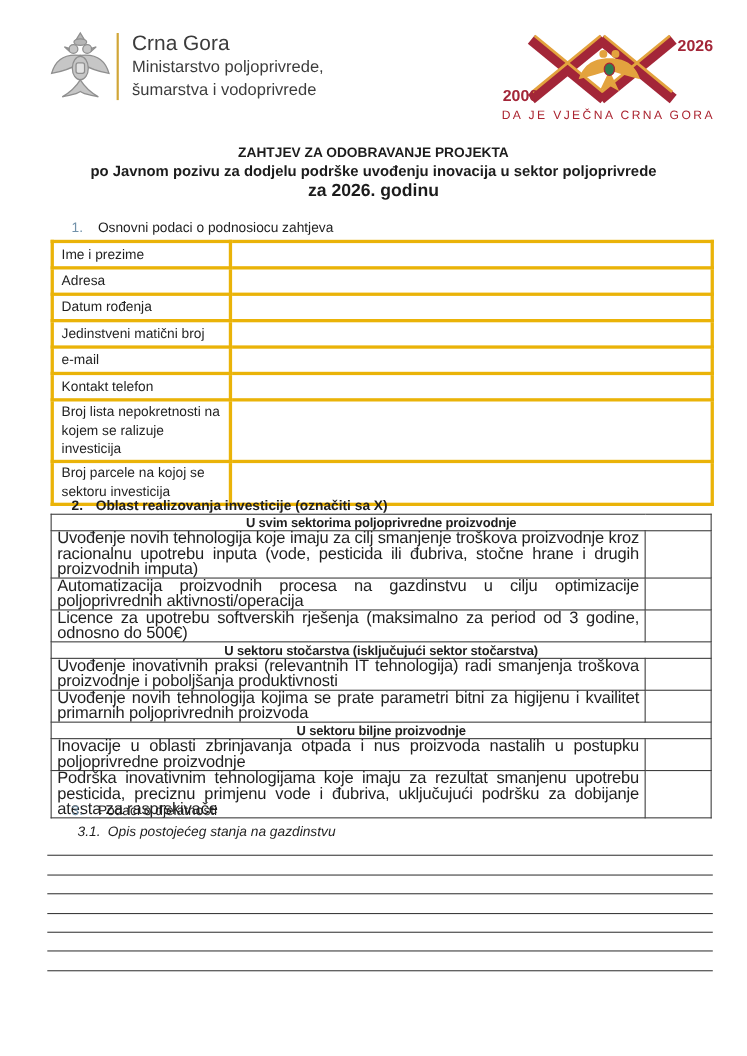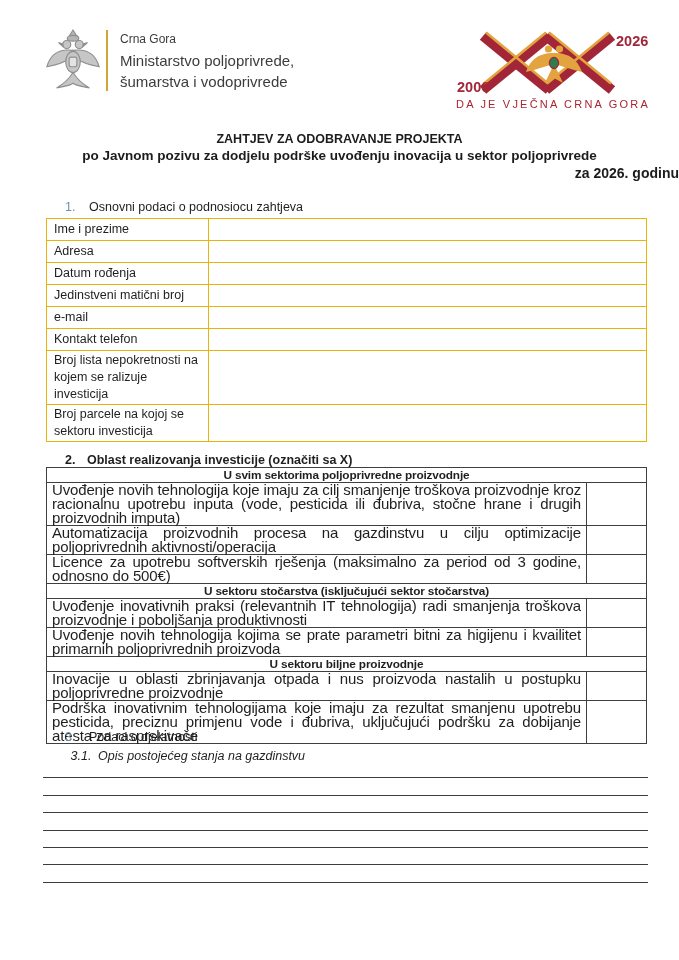--- a/index.html
+++ b/index.html
@@ -4,38 +4,38 @@
 <style>
   html,body{margin:0;padding:0;background:#ffffff;}
   .page{
     position:relative;width:679px;height:960px;background:#ffffff;overflow:hidden;
     font-family:"Liberation Sans","DejaVu Sans",sans-serif;color:#1f1f1f;
   }
   
   .coat-left{position:absolute;left:44px;top:27px;width:58px;height:66px;}
   .gold-bar{position:absolute;left:106px;top:30px;width:2px;height:61px;background:#d1a637;}
   .ministry{position:absolute;left:120px;top:29px;color:#3c3c3c;}
-  .ministry .country{font-size:12px;line-height:21px;}
+  .ministry .country{font-size:19px;line-height:21px;}
   .ministry .line{font-size:15px;line-height:21px;}
   .logo-right{position:absolute;left:450px;top:16px;width:207px;height:96px;}
   
   .title{position:absolute;top:131px;left:0;width:100%;text-align:center;font-weight:bold;color:#1c1c1c;}
   .title .t1{font-size:12.5px;line-height:16px;}
   .title .t2{font-size:13.5px;line-height:18px;}
-  .title .t3{font-size:14px;line-height:17px;text-align:right;}
+  .title .t3{font-size:16px;line-height:17px;}
   
   .sec-head{position:absolute;left:65px;font-size:12.5px;white-space:nowrap;}
   .sec-head .num{display:inline-block;width:24px;color:#7191a9;}
   .sec-head.bold{font-weight:bold;}
   .sec-head.bold .num{color:#1c1c1c;width:22px;}
   .sub-head{position:absolute;left:64px;font-size:12.5px;font-style:italic;white-space:nowrap;}
   .sub-head .subnum{display:inline-block;width:34px;}
   
   #table1{position:absolute;left:46px;top:218px;width:600px;border-collapse:collapse;table-layout:fixed;}
-  #table1 td{border:1px solid #eab308;font-size:12.5px;line-height:17px;padding:1px 7px;height:19px;vertical-align:middle;}
+  #table1 td{border:3px solid #eab308;font-size:12.5px;line-height:17px;padding:1px 7px;height:19px;vertical-align:middle;}
   #table1 td.val{}
   
   #table2{position:absolute;left:46px;top:467px;width:600px;border-collapse:collapse;table-layout:fixed;}
   #table2 td{border:1px solid #3f3f3f;font-size:15px;line-height:14px;padding:0 5px;vertical-align:middle;letter-spacing:-0.15px;}
   #table2 td.group{font-weight:bold;text-align:center;height:14px;line-height:14px;font-size:11.8px;}
   #table2 td.item{text-align:justify;height:16px;}
   #table2 td.mark{height:16px;}
   
   .lines{position:absolute;left:43px;top:761px;width:605px;}
   .wline{height:16.4px;border-bottom:1.4px solid #3d3d3d;}

